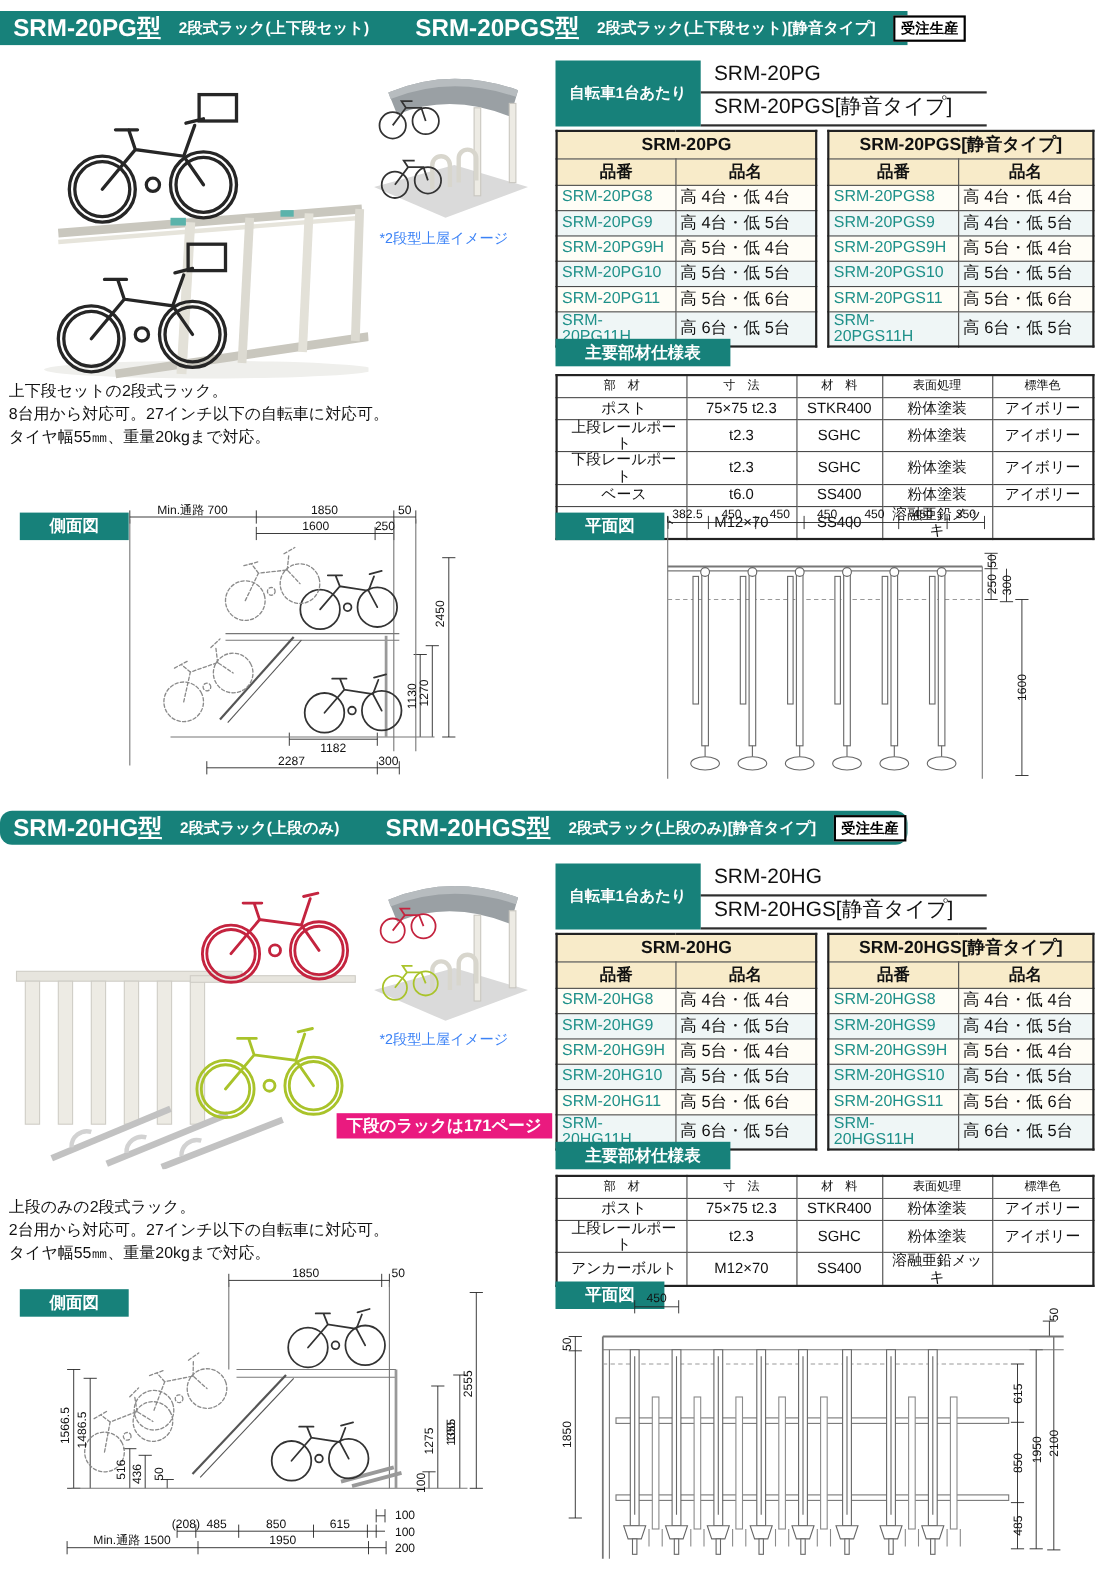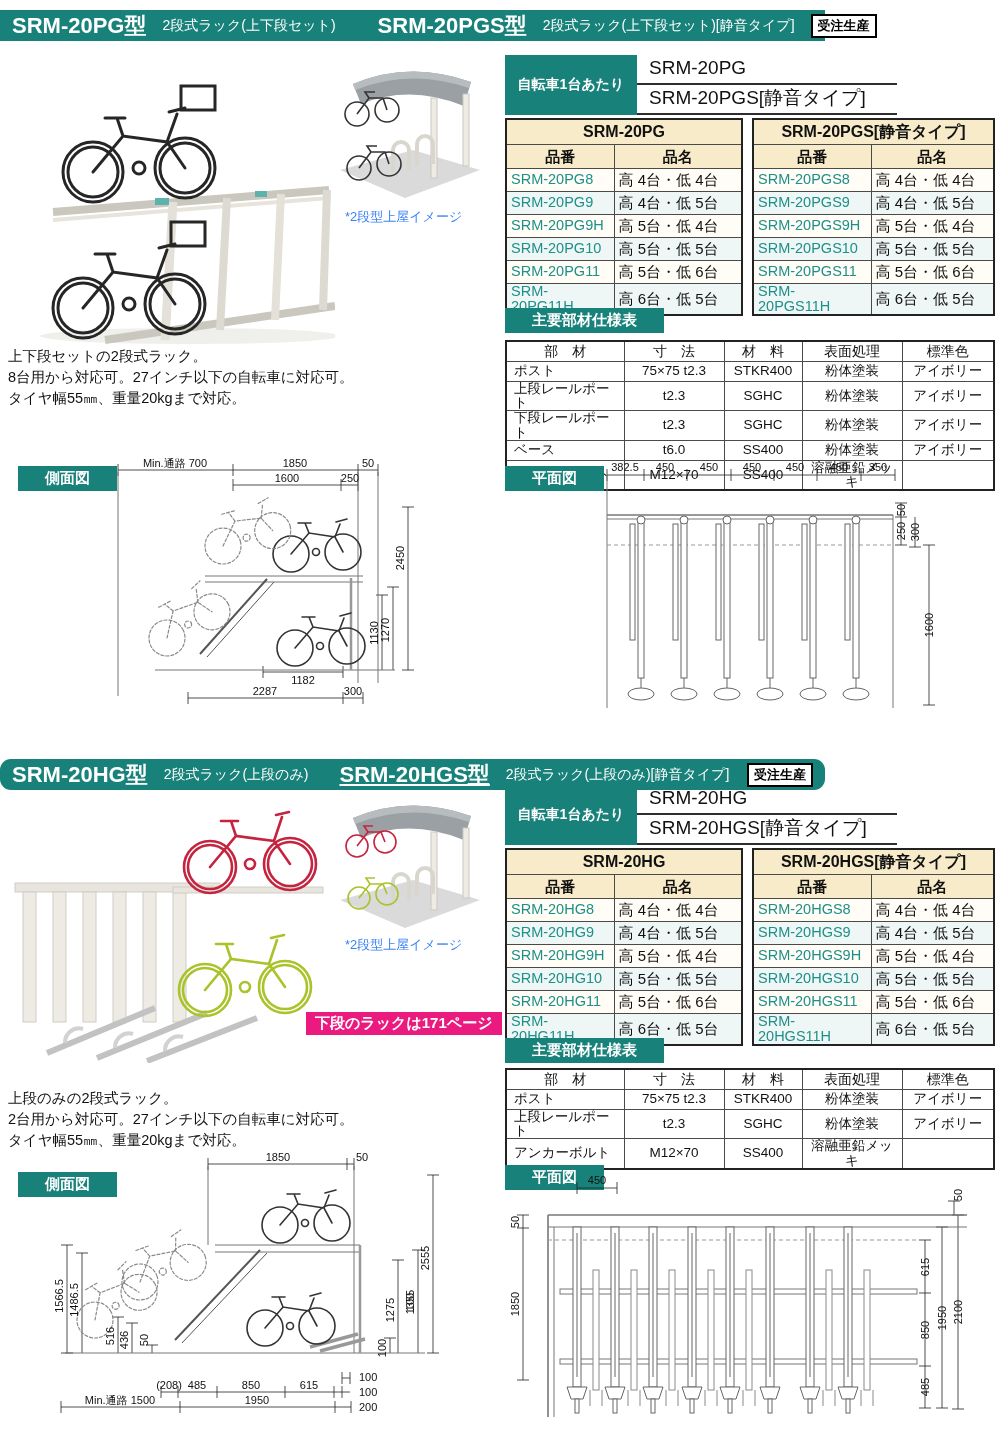--- a/index.html
+++ b/index.html
@@ -3,21 +3,21 @@
 <meta charset="utf-8">
 <style>
   html,body{margin:0;padding:0;}
   body{width:1000px;height:1430px;position:relative;background:#fff;color:#111;
        font-family:"Liberation Sans","DejaVu Sans",sans-serif;overflow:hidden;}
   .abs{position:absolute;}
   
   .bar{left:0;width:825px;height:31px;background:#17817a;color:#fff;display:flex;
        align-items:center;gap:16px;padding:0 12px;box-sizing:border-box;}
   .bar .model{font-size:22px;font-weight:bold;white-space:nowrap;}
-  .bar .sub{font-size:14px;font-weight:normal;white-space:nowrap;text-align:right;}
+  .bar .sub{font-size:14px;font-weight:bold;white-space:nowrap;text-align:right;}
   .badge{margin-left:auto;background:#fff;color:#000;border:2px solid #000;
          font-size:13px;font-weight:bold;padding:1px 5px;white-space:nowrap;}
   
   .tlabel{background:#17817a;color:#fff;font-size:15px;font-weight:bold;padding:3px 27px;
           white-space:nowrap;}
   
   .perbike{display:flex;width:490px;}
   .pb-label{width:132px;background:#17817a;color:#fff;display:flex;align-items:center;
             justify-content:center;font-size:14px;font-weight:bold;}
   .pb-rows{width:260px;}
@@ -30,22 +30,22 @@
   .prod .title{background:#f8ebc9;font-size:16px;font-weight:bold;height:24px;}
   .prod .colh{background:#f8ebc9;font-size:15px;font-weight:bold;height:23px;text-align:center;}
   .prod td{text-align:left;}
   .prod td:first-child{color:#1e9089;font-weight:normal;font-size:14.5px;}
   .prod tbody tr:nth-child(even){background:#eff6f6;}
   .prod tbody tr:nth-child(odd){background:#fffdf6;}
   
   .spec{border:2px solid #222;font-size:13.5px;width:490px;table-layout:fixed;}
   .spec th,.spec td{border:1px solid #4a4a4a;height:19px;line-height:1.05;text-align:center;
                     padding:0 3px;font-weight:normal;}
-  .spec th{font-size:14px;}
-  .spec td:first-child{text-align:left;padding-left:7px;}
+  .spec th{font-size:11px;}
+  .spec td:first-child{text-align:center;padding-left:7px;}
   
   .desc{font-size:14.5px;line-height:21px;white-space:nowrap;}
   .caption{font-size:13px;color:#3b82f6;white-space:nowrap;}
   .note{font-size:13px;color:#222;white-space:nowrap;}
   .pinkref{background:#ea1a7f;color:#fff;font-size:15px;font-weight:bold;padding:2px 9px;
            white-space:nowrap;}
   
   svg text{font-family:"Liberation Sans","DejaVu Sans",sans-serif;font-size:11px;fill:#111;}
   .dim{stroke:#222;stroke-width:0.8;fill:none;}
   .draw{stroke:#777;stroke-width:1;fill:none;}
@@ -409,24 +409,24 @@
   <text x="192" y="13" text-anchor="middle">450</text>
   <text x="235" y="13" text-anchor="middle">450</text>
   <text x="279" y="13" text-anchor="middle">450</text>
   <text x="318" y="13" text-anchor="middle">350</text>
   <text x="345" y="52" text-anchor="middle" transform="rotate(-90 345 52)">50</text>
   <text x="345" y="73" text-anchor="middle" transform="rotate(-90 345 73)">250</text>
   <text x="359" y="74" text-anchor="middle" transform="rotate(-90 359 74)">300</text>
   <text x="373" y="167" text-anchor="middle" transform="rotate(-90 373 167)">1600</text>
 </svg>
 
-<div class="abs bar" style="top:759px;border-radius:11px;">
+<div class="abs bar" style="top:737px;border-radius:11px;">
   <span class="model">SRM-20HG型</span>
   <span class="sub">2段式ラック(上段のみ)</span>
-  <span class="model" style="margin-left:15px;text-decoration:underline;">SRM-20HGS型</span>
+  <span class="model" style="margin-left:26px;">SRM-20HGS型</span>
   <span class="sub">2段式ラック(上段のみ)[静音タイプ]</span>
   <span class="badge">受注生産</span>
 </div>
 
 <svg class="abs" style="left:5px;top:775px;" width="330" height="288" viewBox="0 0 330 288">
   <defs>
     <g id="pb2" fill="none" stroke-linecap="round">
       <circle cx="0" cy="0" r="26"></circle>
         <circle cx="0" cy="0" r="22"></circle>
       <circle cx="80" cy="-3" r="26"></circle>

